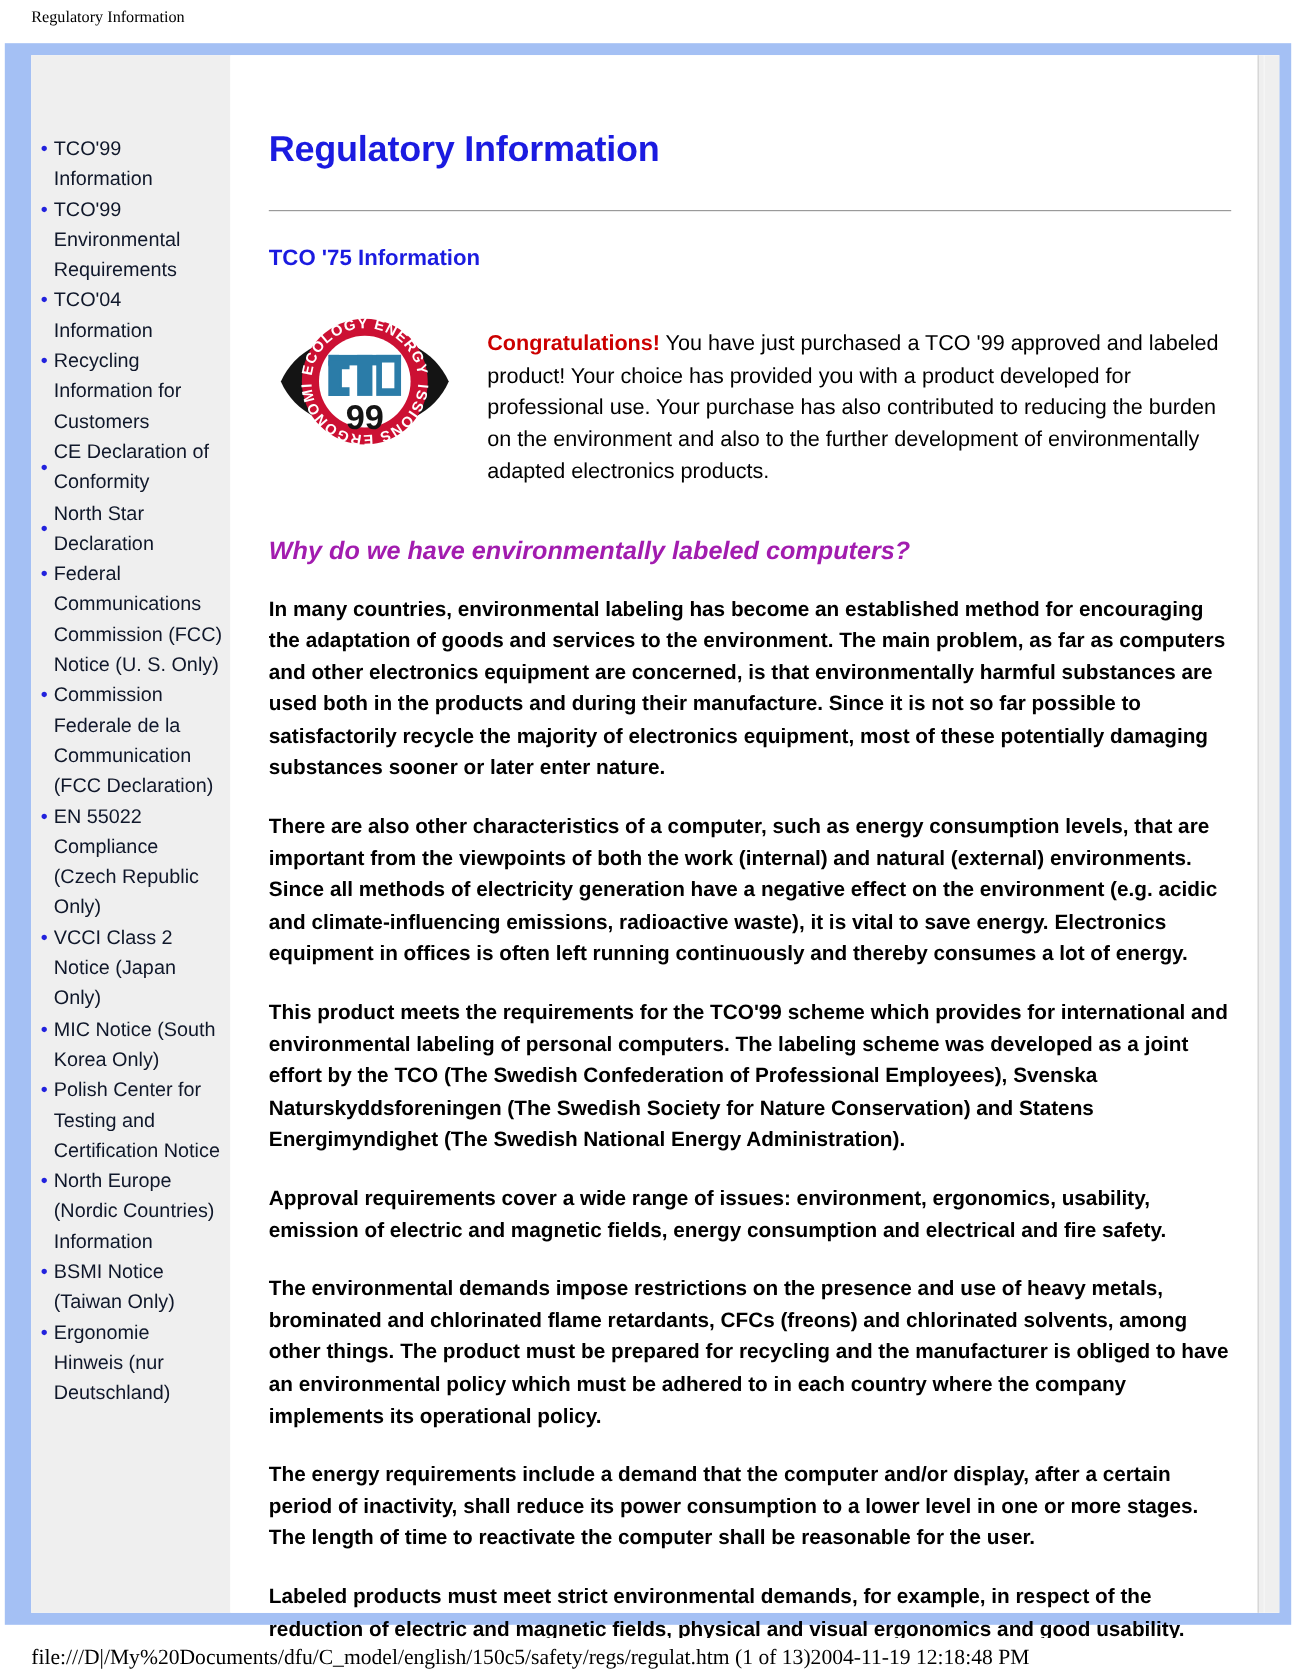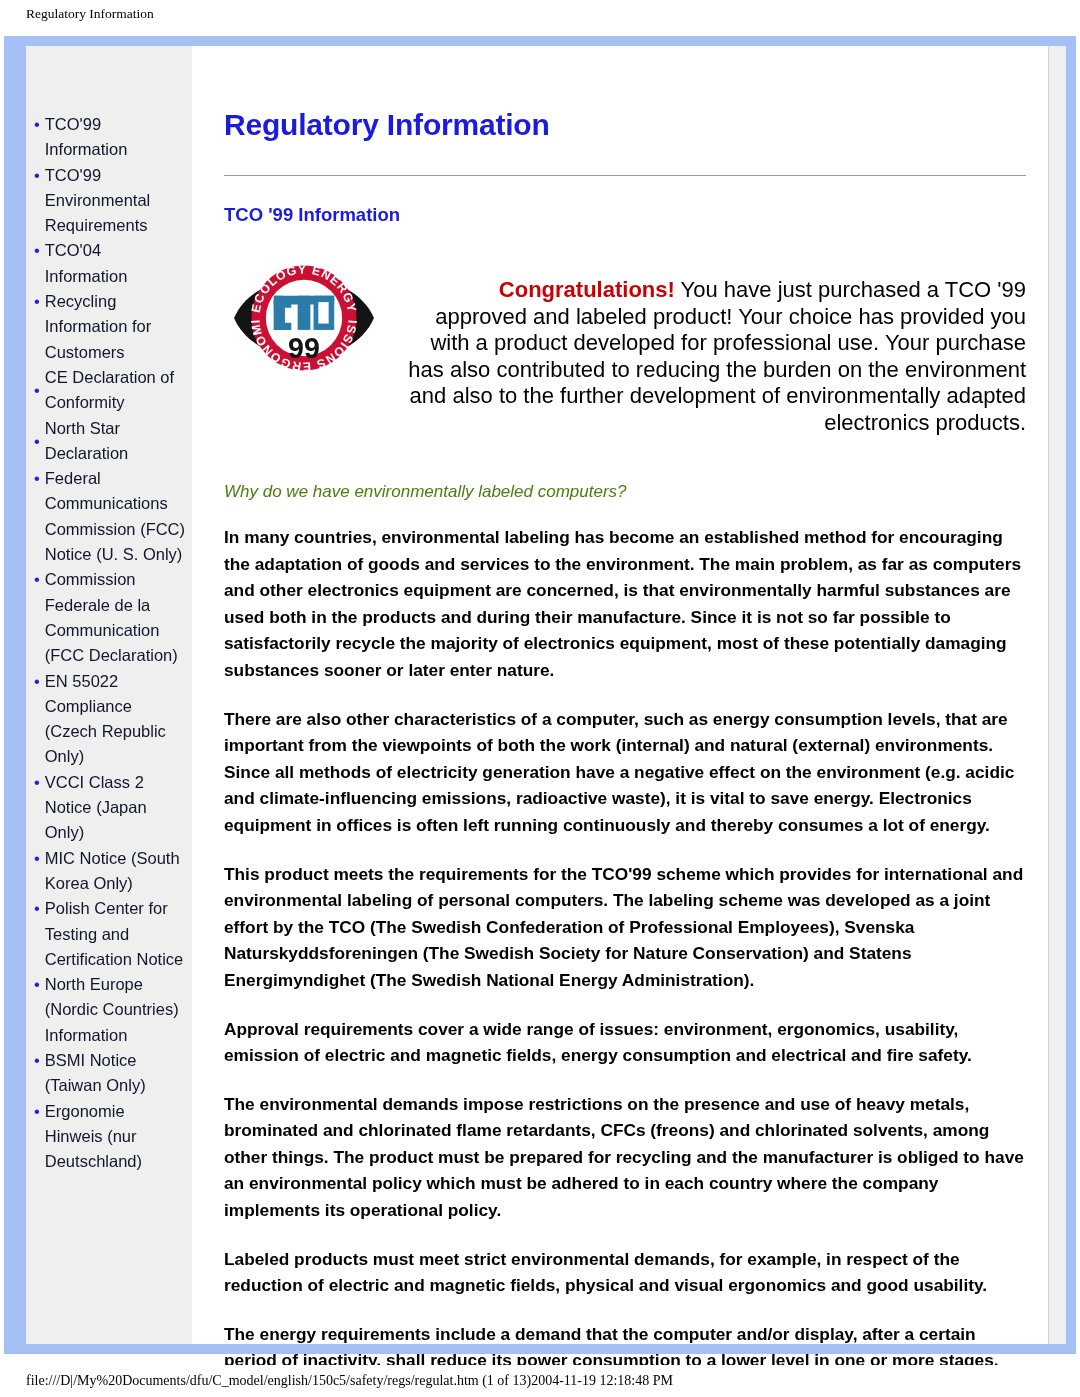--- a/index.html
+++ b/index.html
@@ -33,21 +33,21 @@
   .print-footer {
     position: absolute;
     bottom: 0; left: 0;
     width: 1080px;
     height: 32px;
     display: flex;
     align-items: center;
     padding-left: 26px;
     box-sizing: border-box;
     font-family: "Liberation Serif", serif;
-    font-size: 14px;
+    font-size: 18px;
     color: #000;
     background: #fff;
   }
 
   
   .page-frame {
     position: absolute;
     top: 36px;
     left: 4px;
     width: 1072px;
@@ -157,36 +157,35 @@
     align-items: flex-start;
     margin-top: 26px;
   }
   .logo-wrap {
     flex: 0 0 auto;
     width: 182px;
     padding-top: 4px;
   }
   .intro-text {
     flex: 1 1 auto;
-    font-size: 22px;
+    font-size: 18px;
     line-height: 26.5px;
     color: #000;
     padding-top: 3px;
-    text-align: right;
   }
   .congrats {
     color: #cc0000;
     font-weight: bold;
   }
 
   .subhead {
-    font-size: 17px;
+    font-size: 21px;
     font-style: italic;
-    font-weight: normal;
-    color: #4d7c0f;
+    font-weight: bold;
+    color: #a21caf;
     margin: 24px 0 0 0;
   }
   .body-para {
     font-size: 17.3px;
     line-height: 26.6px;
     color: #000;
     margin: 22px 0 0 0;
     font-weight: bold;
   }
 
@@ -270,21 +269,21 @@
           <span class="nav-label">Ergonomie Hinweis (nur Deutschland)</span>
         </li>
       </ul>
     </nav>
 
     <main class="content">
 
       <h1 class="page-title">Regulatory Information</h1>
       <hr class="rule">
 
-      <h2 class="section-heading">TCO '99 Information</h2>
+      <h2 class="section-heading">TCO '75 Information</h2>
 
       <div class="intro-block">
         <div class="logo-wrap">
           <svg class="tco-logo" viewBox="0 0 200 156">
 
             <path d="M12 78 C 40 12, 160 12, 188 78 C 160 144, 40 144, 12 78 Z" fill="#141414"></path>
 
             <circle cx="100" cy="78" r="66" fill="#cc1033"></circle>
 
             <circle cx="100" cy="78" r="48" fill="#ffffff"></circle>
@@ -318,22 +317,22 @@
         </p>
       </div>
 
       <h3 class="subhead">Why do we have environmentally labeled computers?</h3>
       <p class="body-para">In many countries, environmental labeling has become an established method for encouraging the adaptation of goods and services to the environment. The main problem, as far as computers and other electronics equipment are concerned, is that environmentally harmful substances are used both in the products and during their manufacture. Since it is not so far possible to satisfactorily recycle the majority of electronics equipment, most of these potentially damaging substances sooner or later enter nature.</p>
       <p class="body-para">There are also other characteristics of a computer, such as energy consumption levels, that are important from the viewpoints of both the work (internal) and natural (external) environments. Since all methods of electricity generation have a negative effect on the environment (e.g. acidic and climate-influencing emissions, radioactive waste), it is vital to save energy. Electronics equipment in offices is often left running continuously and thereby consumes a lot of energy.</p>
 
       <p class="body-para">This product meets the requirements for the TCO'99 scheme which provides for international and environmental labeling of personal computers. The labeling scheme was developed as a joint effort by the TCO (The Swedish Confederation of Professional Employees), Svenska Naturskyddsforeningen (The Swedish Society for Nature Conservation) and Statens Energimyndighet (The Swedish National Energy Administration).</p>
       <p class="body-para">Approval requirements cover a wide range of issues: environment, ergonomics, usability, emission of electric and magnetic fields, energy consumption and electrical and fire safety.</p>
       <p class="body-para">The environmental demands impose restrictions on the presence and use of heavy metals, brominated and chlorinated flame retardants, CFCs (freons) and chlorinated solvents, among other things. The product must be prepared for recycling and the manufacturer is obliged to have an environmental policy which must be adhered to in each country where the company implements its operational policy.</p>
+      <p class="body-para">The energy requirements include a demand that the computer and/or display, after a certain period of inactivity, shall reduce its power consumption to a lower level in one or more stages. The length of time to reactivate the computer shall be reasonable for the user.</p>
       <p class="body-para">Labeled products must meet strict environmental demands, for example, in respect of the reduction of electric and magnetic fields, physical and visual ergonomics and good usability.</p>
-      <p class="body-para">The energy requirements include a demand that the computer and/or display, after a certain period of inactivity, shall reduce its power consumption to a lower level in one or more stages. The length of time to reactivate the computer shall be reasonable for the user.</p>
 
     </main>
 
     <div class="scroll-strip"></div>
   </div>
 </div>
 
 <div class="print-footer">
   <span>file:///D|/My%20Documents/dfu/C_model/english/150c5/safety/regs/regulat.htm (1 of 13)2004-11-19 12:18:48 PM</span>
 </div>

